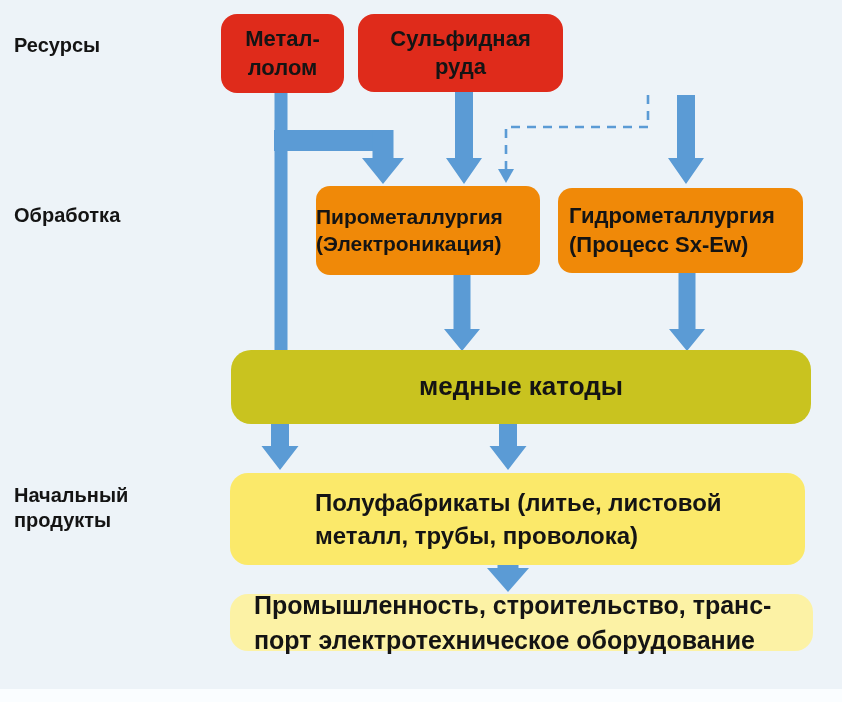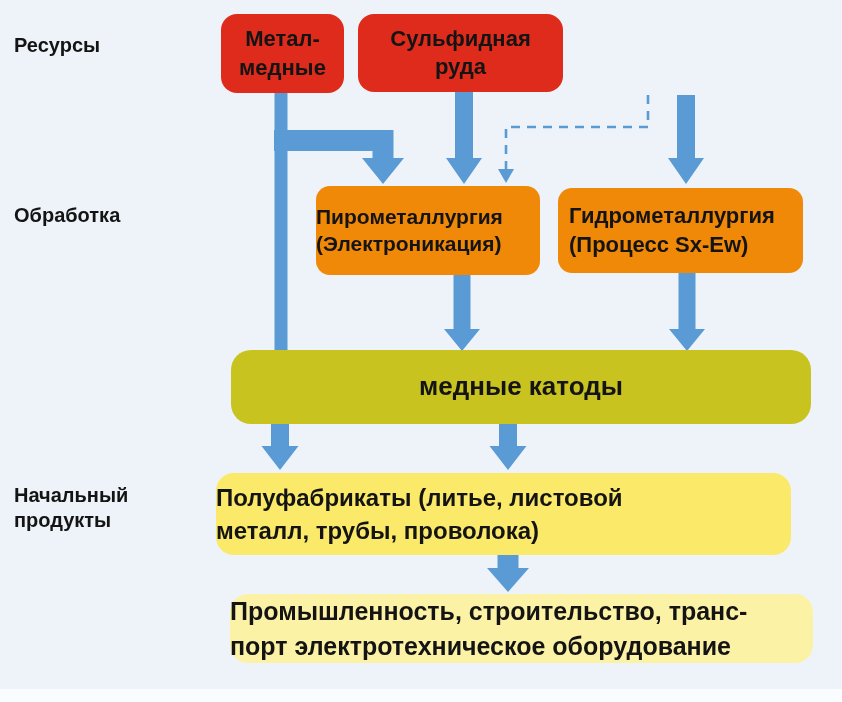--- a/index.html
+++ b/index.html
@@ -70,31 +70,31 @@
 
     <polygon class="arrow" points="497.5,553 518.5,553 518.5,568 529,568 508,592 487,568 497.5,568"></polygon>
   </svg>
 
   <div class="row-label" style="top:33px">Ресурсы</div>
   <div class="row-label" style="top:203px">Обработка</div>
   <div class="row-label" style="top:483px">Начальный
 продукты</div>
 
   <div class="node node-red" style="left:221px;top:14px;width:123px;height:79px">Метал-
-медные</div>
+лолом</div>
   <div class="node node-red" style="left:358px;top:14px;width:205px;height:78px">Сульфидная
 руда</div>
 
   <div class="node node-orange" style="left:316px;top:186px;width:224px;height:89px;">Пирометаллургия
 (Электроникация)</div>
   <div class="node node-orange" style="left:558px;top:188px;width:245px;height:85px;padding-left:11px;font-size:22px">Гидрометаллургия
 (Процесс Sx-Ew)</div>
 
   <div class="node node-olive" style="left:231px;top:350px;width:580px;height:74px">медные катоды</div>
 
-  <div class="node node-yellow" style="left:216px;top:473px;width:575px;height:82px;">Полуфабрикаты (литье, листовой
+  <div class="node node-yellow" style="left:230px;top:473px;width:575px;height:92px;padding-left:85px">Полуфабрикаты (литье, листовой
 металл, трубы, проволока)</div>
 
-  <div class="node node-pale" style="left:230px;top:594px;width:583px;height:69px;">Промышленность, строительство, транс-
+  <div class="node node-pale" style="left:230px;top:594px;width:583px;height:57px;padding-left:24px">Промышленность, строительство, транс-
 порт электротехническое оборудование</div>
 
   <div class="bottom-strip"></div>
 </div>
 
 </body></html>

